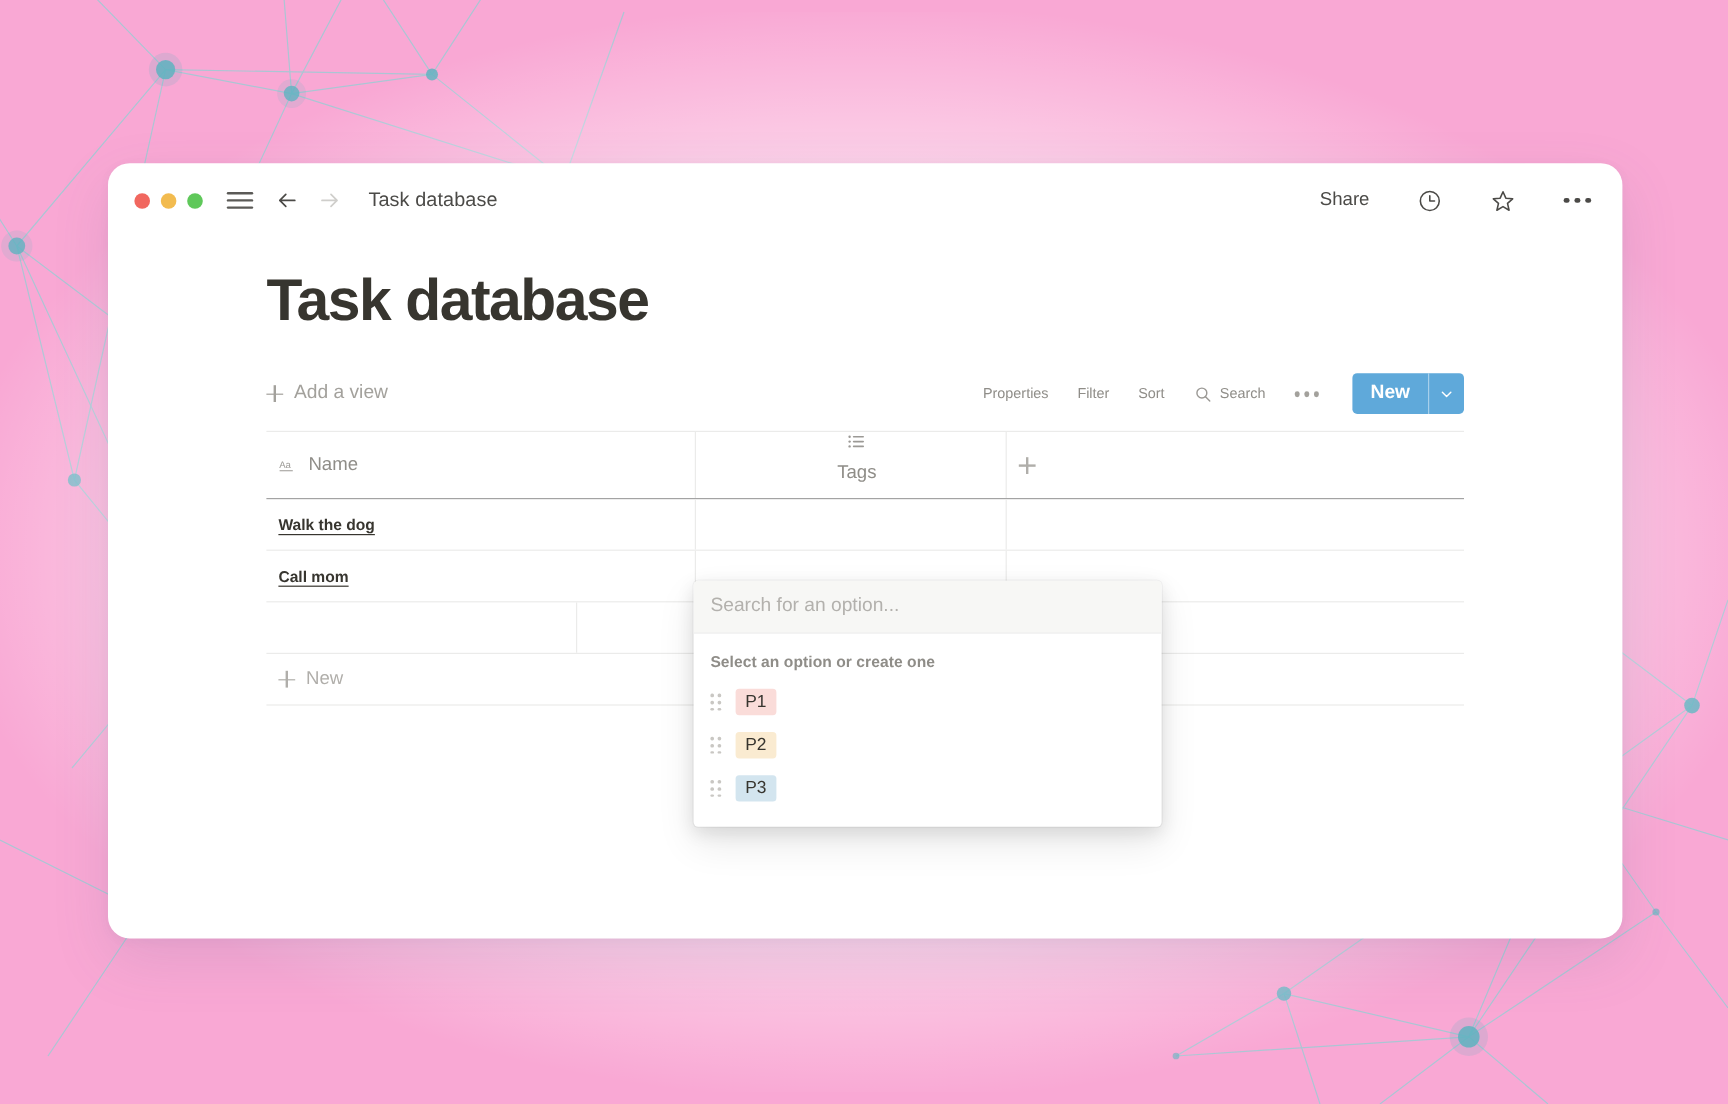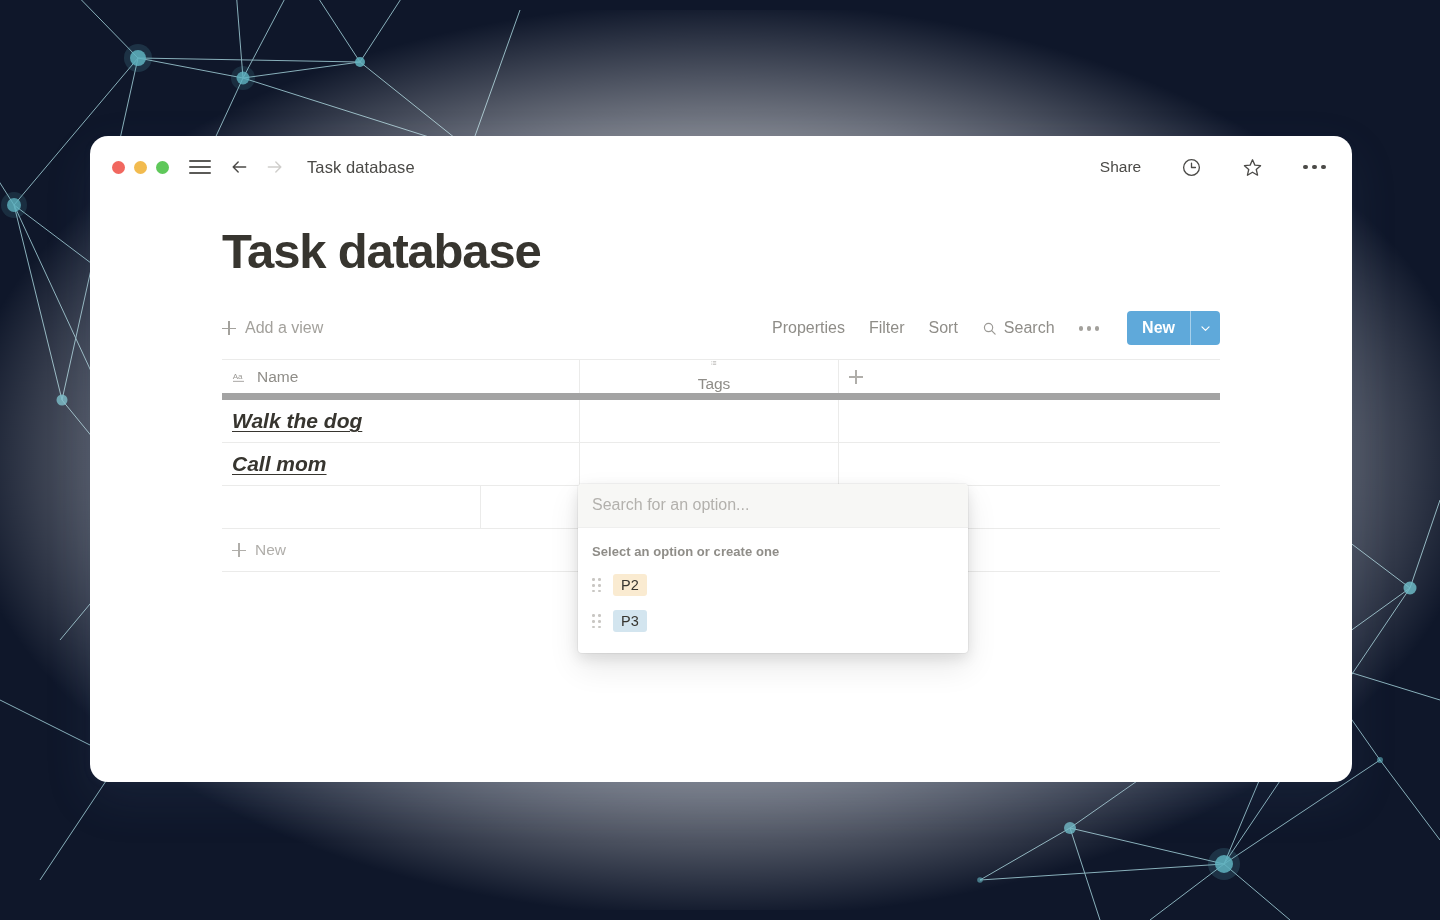--- a/index.html
+++ b/index.html
@@ -140,21 +140,21 @@
     content: ""; position: absolute; background: currentColor;
   }
   .plus-glyph::before { left: 0; top: 6.2px; width: 14px; height: 1.6px; }
   .plus-glyph::after  { top: 0; left: 6.2px; height: 14px; width: 1.6px; }
 
   #toolbar-right {
     margin-left: auto;
     display: flex; align-items: center; gap: 24px;
   }
   .tb-text {
-    font-size: 16px; color: #8f8d88; cursor: pointer; white-space: nowrap;
+    font-size: 12px; color: #8f8d88; cursor: pointer; white-space: nowrap;
   }
   #search-control {
     display: flex; align-items: center; gap: 7px; cursor: pointer;
   }
   #more-dots-toolbar { display: flex; gap: 4px; align-items: center; cursor: pointer; }
   #more-dots-toolbar i { width: 4.2px; height: 4.2px; border-radius: 50%; background: #a3a19c; display: block; }
 
   #new-button-group {
     display: flex; align-items: stretch;
     background: #5fa9da; border-radius: 4px; overflow: hidden;
@@ -167,23 +167,23 @@
   #new-button-caret {
     display: flex; align-items: center; justify-content: center;
     width: 30px; border-left: 1px solid rgba(255,255,255,0.45); cursor: pointer;
   }
 
   
   #table { margin: 14px 132px 0 132px; position: relative; }
 
   #table-header {
     display: flex;
-    height: 41px;
+    height: 57px;
     border-top: 1px solid #ebebea;
-    border-bottom: 7px solid #a3a3a3;
+    border-bottom: 1px solid #a3a3a3;
   }
   .th {
     display: flex; align-items: center; gap: 9px;
     font-size: 15.5px; color: #8f8d88;
     padding-left: 10px;
     cursor: pointer;
   }
   .col-name { width: 358px; border-right: 1px solid #ebebea; }
   .col-tags { width: 259px; border-right: 1px solid #ebebea; flex-direction: column; }
   .col-add  { flex: 1; color: #b0aeaa; }
@@ -192,28 +192,27 @@
     display: flex;
     height: 43px;
     border-bottom: 1px solid #ebebea;
   }
   .td { display: flex; align-items: center; padding-left: 10px; }
   .td-name { width: 358px; border-right: 1px solid #ebebea; }
   .td-tags { width: 259px; border-right: 1px solid #ebebea; }
   .td-rest { flex: 1; }
 
   .row-title {
-    font-size: 21px;
+    font-size: 13px;
     font-weight: bold;
     color: #37352f;
     text-decoration: underline;
     text-underline-offset: 3px;
     text-decoration-thickness: 1px;
     cursor: pointer;
-    font-style: italic;
   }
 
   #new-row {
     display: flex; align-items: center; gap: 9px;
     height: 43px; padding-left: 10px;
     font-size: 15.5px; color: #b0aeaa;
     border-bottom: 1px solid #ebebea;
     cursor: pointer;
   }
 
@@ -267,21 +266,21 @@
     border-radius: 3px;
     font-size: 14.5px; color: #37352f;
     line-height: 1;
   }
 
   svg { display: block; }
 </style>
 </head>
 <body>
 
-<div id="page" style="background: #0f172a;">
+<div id="page" style="background: #f9a8d4;">
 
   <svg id="network-bg" viewBox="0 0 1440 920" preserveAspectRatio="none" aria-hidden="true">
     <g stroke="#9ecbd4" stroke-width="1" fill="none" opacity="0.85">
       <path d="M138 58 L243 78 L360 62 L138 58 Z"></path>
       <path d="M138 58 L62 -20 M243 78 L236 -10 M360 62 L410 -15"></path>
       <path d="M138 58 L14 205 M14 205 L62 400 M62 400 L138 58"></path>
       <path d="M14 205 L-40 120 M14 205 L140 300 M140 300 L243 78"></path>
       <path d="M360 62 L470 150 M470 150 L243 78 M470 150 L520 10"></path>
       <path d="M62 400 L160 520 M160 520 L14 205 M160 520 L60 640"></path>
       <path d="M0 700 L120 760 M120 760 L160 520 M120 760 L40 880"></path>
@@ -462,20 +461,31 @@
           <span>New</span>
         </div>
 
         <div id="option-popup">
           <div id="option-search-area">
             <input id="option-search-input" type="text" placeholder="Search for an option..." style="">
           </div>
           <div id="option-list">
             <div id="option-list-label">Select an option or create one</div>
 
+            <div class="option-row">
+              <span class="drag-handle">
+                <i></i>
+                  <i></i>
+                  <i></i>
+                  <i></i>
+                  <i></i>
+                  <i></i>
+              </span>
+              <span class="tag-chip" id="chip-0" style="background: rgb(250, 220, 217); color: rgb(55, 53, 47);">P1</span>
+            </div>
 
             <div class="option-row">
               <span class="drag-handle">
                 <i></i>
                   <i></i>
                   <i></i>
                   <i></i>
                   <i></i>
                   <i></i>
               </span>

